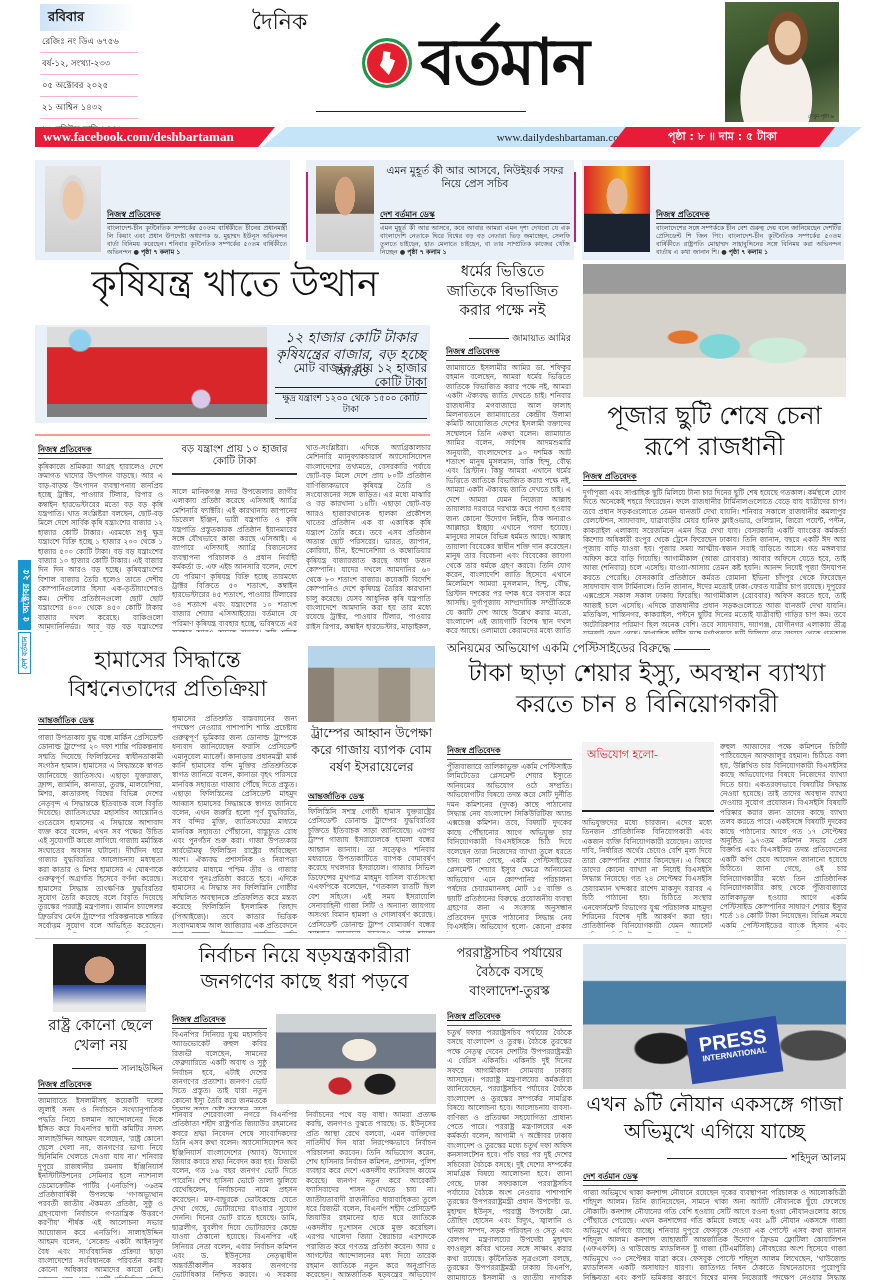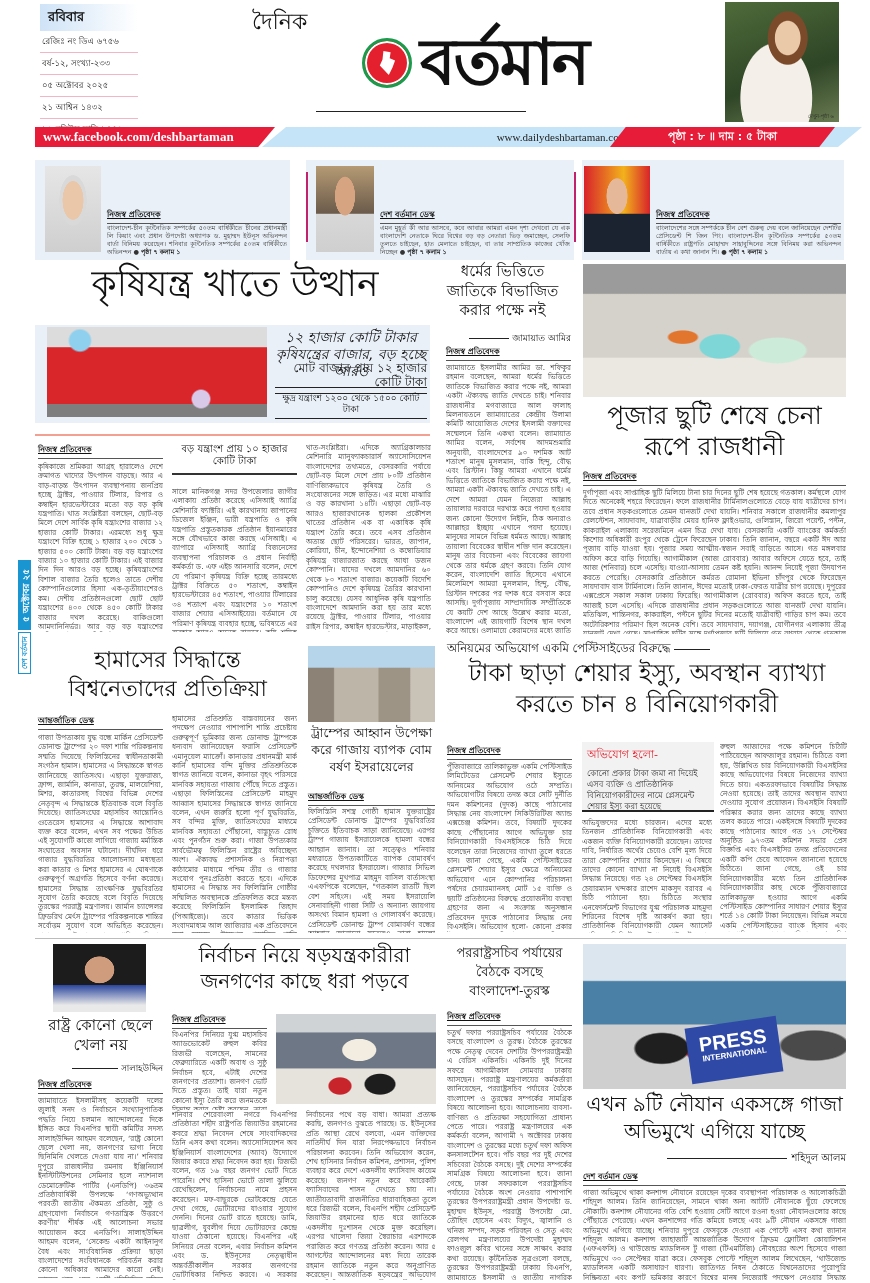--- a/index.html
+++ b/index.html
@@ -63,20 +63,21 @@
 
 <div class="abs top-story" style="left:35px; top:160px; width:255px; height:100px;">
   <div class="abs photo" style="left:10px; top:6px; width:56px; height:86px; background: radial-gradient(ellipse at 50% 40%, #e9c7a8 0 26%, #d9d9d9 27% 34%, transparent 35%), linear-gradient(#e6e6e6, #cfcfcf);"></div>
   <div class="abs byline" style="left:72px; top:48px; width:180px;">নিজস্ব প্রতিবেদক</div>
   <div class="abs body-text" style="left:72px; top:64px; width:180px; height:40px; font-size:6.3px; line-height:8px;"><span>বাংলাদেশ-চীন কূটনৈতিক সম্পর্কের ৫০তম বার্ষিকীতে চীনের প্রধানমন্ত্রী লি কিয়াং এবং প্রধান উপদেষ্টা অধ্যাপক ড. মুহাম্মদ ইউনূস অভিনন্দন বার্তা বিনিময় করেছেন। শনিবার কূটনৈতিক সম্পর্কের ৫০তম বার্ষিকীতে অভিনন্দন</span> ● <span class="jump">পৃষ্ঠা ৭ কলাম ১</span></div>
 </div>
 
 <div class="abs top-story" style="left:306px; top:160px; width:268px; height:100px;">
   <div class="abs" style="left:0; top:12px; width:2px; height:70px; background:#c0236b;"></div>
   <div class="abs photo" style="left:10px; top:6px; width:58px; height:86px; background: radial-gradient(ellipse at 50% 35%, #d6a481 0 24%, transparent 25%), linear-gradient(#b59a74, #6b5b4b 55%, #d8d8d8 56%, #cfcfcf);"></div>
+  <div class="abs headline" style="left:74px; top:4px; width:190px; font-size:10.5px;">এমন মুহূর্ত কী আর আসবে, নিউইয়র্ক সফর নিয়ে প্রেস সচিব</div>
   <div class="abs byline" style="left:74px; top:48px; width:190px;">দেশ বর্তমান ডেস্ক</div>
   <div class="abs body-text" style="left:74px; top:64px; width:190px; height:40px; font-size:6.3px; line-height:8px;"><span>এমন মুহূর্ত কী আর আসবে, কবে আবার আমরা এমন দৃশ্য দেখবো যে এক বাংলাদেশি নেতাকে ঘিরে বিশ্বের বড় বড় নেতারা ভিড় জমাচ্ছেন, সেলফি তুলতে চাইছেন, হাত মেলাতে চাইছেন, বা তার সাম্প্রতিক কাজের খোঁজ নিচ্ছেন</span> ● <span class="jump">পৃষ্ঠা ৭ কলাম ১</span></div>
 </div>
 
 <div class="abs top-story" style="left:582px; top:160px; width:262px; height:100px;">
   <div class="abs" style="left:-8px; top:12px; width:2px; height:70px; background:#c0236b;"></div>
   <div class="abs photo" style="left:2px; top:6px; width:66px; height:86px; background: radial-gradient(ellipse at 50% 35%, #e5b89a 0 22%, transparent 23%), linear-gradient(180deg, transparent 55%, #1b2230 56%), linear-gradient(90deg, #d8232a, #f2b21c 60%, #d8232a);"></div>
   <div class="abs byline" style="left:74px; top:48px; width:185px;">নিজস্ব প্রতিবেদক</div>
   <div class="abs body-text" style="left:74px; top:64px; width:185px; height:40px; font-size:6.3px; line-height:8px;"><span>বাংলাদেশের সঙ্গে সম্পর্ককে চীন বেশ গুরুত্ব দেয় বলে জানিয়েছেন দেশটির প্রেসিডেন্ট শি জিন পিং। বাংলাদেশ-চীন কূটনৈতিক সম্পর্কের ৫০তম বার্ষিকীতে রাষ্ট্রপতি মোহাম্মদ সাহাবুদ্দিনের সঙ্গে বিনিময় করা অভিনন্দন বার্তায় এ কথা জানান শি।</span> ● <span class="jump">পৃষ্ঠা ৭ কলাম ১</span></div>
 </div>
@@ -129,21 +130,20 @@
 <div class="abs headline serif" style="left:308px; top:725px; width:127px; font-size:12.5px; line-height:1.35;">ট্রাম্পের আহ্বান উপেক্ষা করে গাজায় ব্যাপক বোম বর্ষণ ইসরায়েলের</div>
 <div class="abs byline" style="left:308px; top:790px; width:127px;">আন্তর্জাতিক ডেস্ক</div>
 <div class="abs body-text" style="left:308px; top:807px; width:127px; height:126px;"><span>ফিলিস্তিনি সশস্ত্র গোষ্ঠী হামাস যুক্তরাষ্ট্রের প্রেসিডেন্ট ডোনাল্ড ট্রাম্পের যুদ্ধবিরতির চুক্তিতে ইতিবাচক সাড়া জানিয়েছে। এরপর ট্রাম্প গাজায় ইসরায়েলকে হামলা বন্ধের আহ্বান জানায়। তা সত্ত্বেও শনিবার মধ্যরাতে উপত্যকাটিতে ব্যাপক বোমাবর্ষণ করেছে দখলদার ইসরায়েল। গাজার সিভিল ডিফেন্সের মুখপাত্র মাহমুদ বাসিল বার্তাসংস্থা এএফপিকে বলেছেন, "গতকাল রাতটি ছিল বেশ সহিংস। এই সময় ইসরায়েলি সেনাবাহিনী গাজা সিটি ও অন্যান্য জায়গায় অসংখ্য বিমান হামলা ও গোলাবর্ষণ করেছে। প্রেসিডেন্ট ডোনাল্ড ট্রাম্প বোমাবর্ষণ বন্ধের আহ্বান জানানো সত্ত্বেও তারা হামলা চালিয়েছে।" গতকাল রাতের হামলায় ২০টি বাড়ি ধ্বংস হয়ে গেছে বলেও জানিয়েছেন মাহমুদ বাসিল।</span> ● </div>
 
 <div class="abs serif" style="left:447px; top:640px; width:400px; font-size:11.5px; white-space:nowrap;"><span>অনিয়মের অভিযোগ একমি পেস্টিসাইডের বিরুদ্ধে</span><span style="display:inline-block; width:36px; border-top:1px solid #222; vertical-align:middle; margin-left:4px;"></span></div>
 <div class="abs headline serif" style="left:447px; top:658px; width:400px; font-size:24px; line-height:1.3;">টাকা ছাড়া শেয়ার ইস্যু, অবস্থান ব্যাখ্যা করতে চান ৪ বিনিয়োগকারী</div>
 <div class="abs byline" style="left:447px; top:744px; width:125px;">নিজস্ব প্রতিবেদক</div>
 <div class="abs body-text" style="left:447px; top:762px; width:125px; height:170px;">পুঁজিবাজারে তালিকাভুক্ত একমি পেস্টিসাইড লিমিটেডের প্লেসমেন্ট শেয়ার ইস্যুতে অনিয়মের অভিযোগ ওঠে সম্প্রতি। অভিযোগটির বিষয়ে তদন্ত করে সেটি দুর্নীতি দমন কমিশনের (দুদক) কাছে পাঠানোর সিদ্ধান্ত নেয় বাংলাদেশ সিকিউরিটিজ অ্যান্ড এক্সচেঞ্জ কমিশন। তবে, বিষয়টি দুদকের কাছে পৌঁছানোর আগে অভিযুক্ত চার বিনিয়োগকারী বিএসইসিকে চিঠি দিয়ে বলেছেন তারা নিজেদের ব্যাখ্যা তুলে ধরতে চান। জানা গেছে, একমি পেস্টিসাইডের প্লেসমেন্ট শেয়ার ইস্যুর ক্ষেত্রে অনিয়মের অভিযোগ এনে কোম্পানির পরিচালনা পর্ষদের চেয়ারম্যানসহ মোট ১৫ ব্যক্তি ও ছয়টি প্রতিষ্ঠানের বিরুদ্ধে প্রয়োজনীয় ব্যবস্থা গ্রহণের জন্য এ সংক্রান্ত অনুসন্ধান প্রতিবেদন দুদকে পাঠানোর সিদ্ধান্ত নেয় বিএসইসি। অভিযোগ হলো- কোনো প্রকার টাকা জমা না দিয়েই এসব ব্যক্তি ও প্রাতিষ্ঠানিক বিনিয়োগকারীদের নামে প্লেসমেন্ট শেয়ার ইস্যু করা হয়েছে। বিষয়টি দুদকে না পাঠাতে এবং নিজেদের অবস্থান ব্যাখ্যা করার সুযোগ চেয়ে কমিশনে চিঠি দিয়েছেন</div>
 <div class="abs highlight-box" style="left:582px; top:742px; width:132px; height:70px; padding:4px 5px; border-bottom:2px solid #222;">
   <div class="alert-title">অভিযোগ হলো-</div>
-  <div style="font-size:8.3px; line-height:11px; color:#333; margin-top:3px;">কোনো প্রকার টাকা জমা না দিয়েই এসব ব্যক্তি ও প্রাতিষ্ঠানিক বিনিয়োগকারীদের নামে প্লেসমেন্ট শেয়ার ইস্যু করা হয়েছে</div>
 </div>
 <div class="abs body-text" style="left:582px; top:818px; width:130px; height:115px;">অভিযুক্তদের মধ্যে চারজন। এদের মধ্যে তিনজন প্রাতিষ্ঠানিক বিনিয়োগকারী এবং একজন ব্যক্তি বিনিয়োগকারী রয়েছেন। তাদের দাবি, নির্ধারিত অর্থের চেয়েও বেশি মূল্য দিয়ে তারা কোম্পানির শেয়ার কিনেছেন। এ বিষয়ে তাদের কোনো ব্যাখ্যা না নিয়েই বিএসইসি সিদ্ধান্ত নিয়েছে। গত ২৪ সেপ্টেম্বর বিএসইসি চেয়ারম্যান খন্দকার রাশেদ মাকসুদ বরাবর এ চিঠি পাঠানো হয়। চিঠিতে সংস্থার এনফোর্সমেন্ট বিভাগের যুগ্ম পরিচালক মাহমুদা শিরিনের বিশেষ দৃষ্টি আকর্ষণ করা হয়। প্রাতিষ্ঠানিক বিনিয়োগকারী যেমন অ্যাসেট হোল্ডিংস লিমিটেড, চট্টগ্রাম প্রাইভেট অ্যান্ড ফিনান্সিয়াল লিমিটেড, হেরিটেজ ক্যাপিটাল ম্যানেজমেন্ট লিমিটেড এবং ব্যক্তি বিনিয়োগকারী</div>
 <div class="abs body-text" style="left:720px; top:742px; width:127px; height:190px;"><span>রুহুল আজাদের পক্ষে কমিশনে চিঠিটি পাঠিয়েছেন আফজালুর রহমান। চিঠিতে বলা হয়, উল্লিখিত চার বিনিয়োগকারী বিএসইসির কাছে অভিযোগের বিষয়ে নিজেদের ব্যাখ্যা দিতে চায়। একতরফাভাবে বিষয়টির সিদ্ধান্ত নেওয়া হয়েছে। তাই তাদের অবস্থান ব্যাখ্যা দেওয়ার সুযোগ প্রয়োজন। বিএসইসি বিষয়টি পরিষ্কার করার জন্য তাদের কাছে ব্যাখ্যা তলব করতে পারে। একইসঙ্গে বিষয়টি দুদকের কাছে পাঠানোর আগে গত ১৭ সেপ্টেম্বর অনুষ্ঠিত ৯৭৩তম কমিশন সভার প্রেস বিজ্ঞপ্তি এবং বিএসইসির তদন্ত প্রতিবেদনের একটি কপি চেয়ে আবেদন জানানো হয়েছে চিঠিতে। জানা গেছে, ওই চার বিনিয়োগকারীর মধ্যে তিন প্রাতিষ্ঠানিক বিনিয়োগকারীর কাছ থেকে পুঁজিবাজারে তালিকাভুক্ত হওয়ার আগে একমি পেস্টিসাইড কোম্পানির সাধারণ শেয়ার ইস্যুর শর্তে ১৪ কোটি টাকা নিয়েছেন। বিভিন্ন সময়ে একমি পেস্টিসাইডের ব্যাংক হিসাব এবং কোম্পানির ব্যবস্থাপনা পরিচালক (এমডি) রেজা-উর-রহমান সিনহা ও প্রধান অর্থ কর্মকর্তা (সিএফও) সেলিম রেজাকে সরাসরি এবং অর্থ সংশ্লিষ্ট বিভিন্ন</span> ● </div>
 
 <div class="abs" style="left:35px; top:938px; width:812px; border-top:1px solid #bbb;"></div>
 
 <div class="abs photo" style="left:53px; top:944px; width:93px; height:68px; background:
     radial-gradient(ellipse at 50% 38%, #cf9c7d 0 22%, transparent 23%),
     linear-gradient(180deg, #1c1c1c 0 60%, #2f4aa0 61%, #e9e9e9 90%);"></div>
 <div class="abs headline serif" style="left:38px; top:1016px; width:125px; font-size:15px; line-height:1.3;">রাষ্ট্র কোনো ছেলে খেলা নয়</div>

